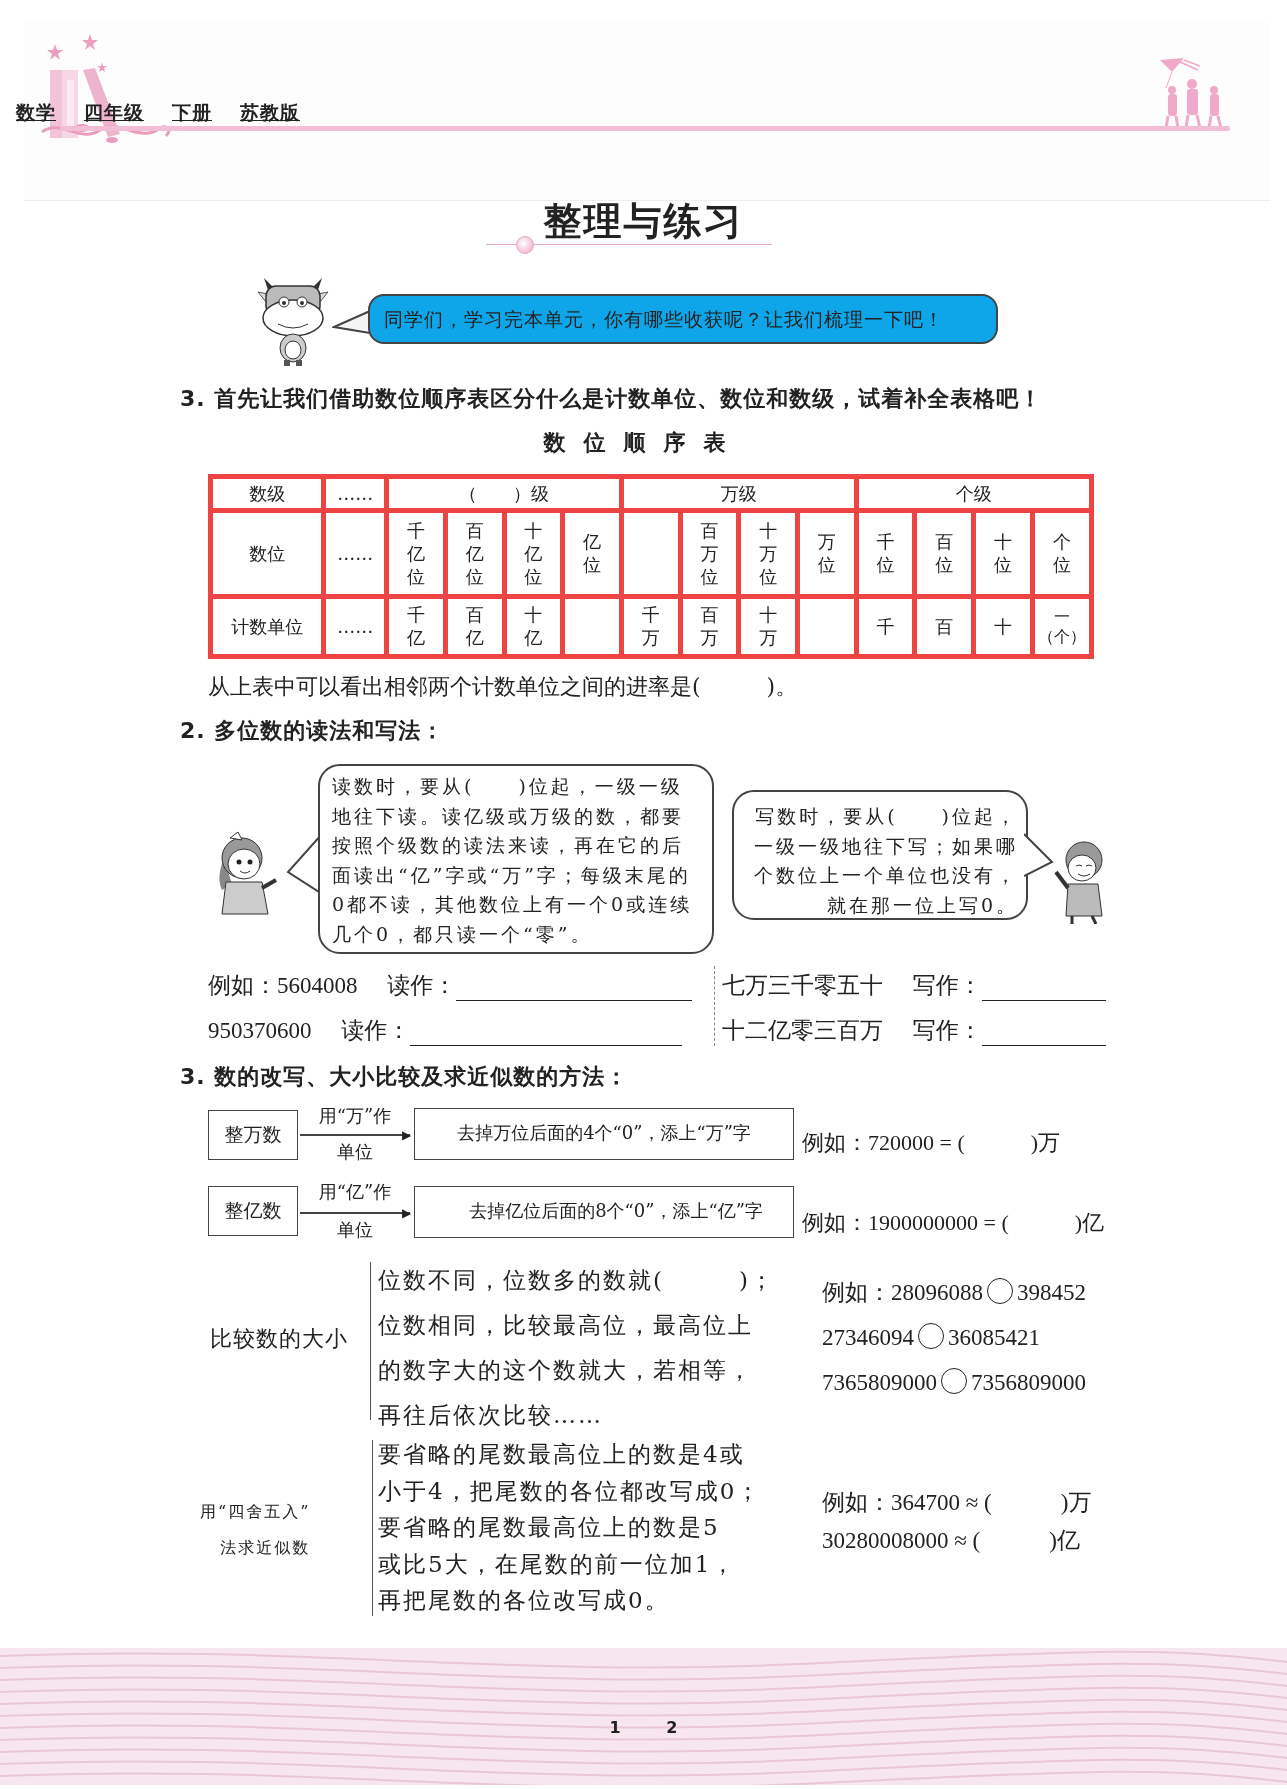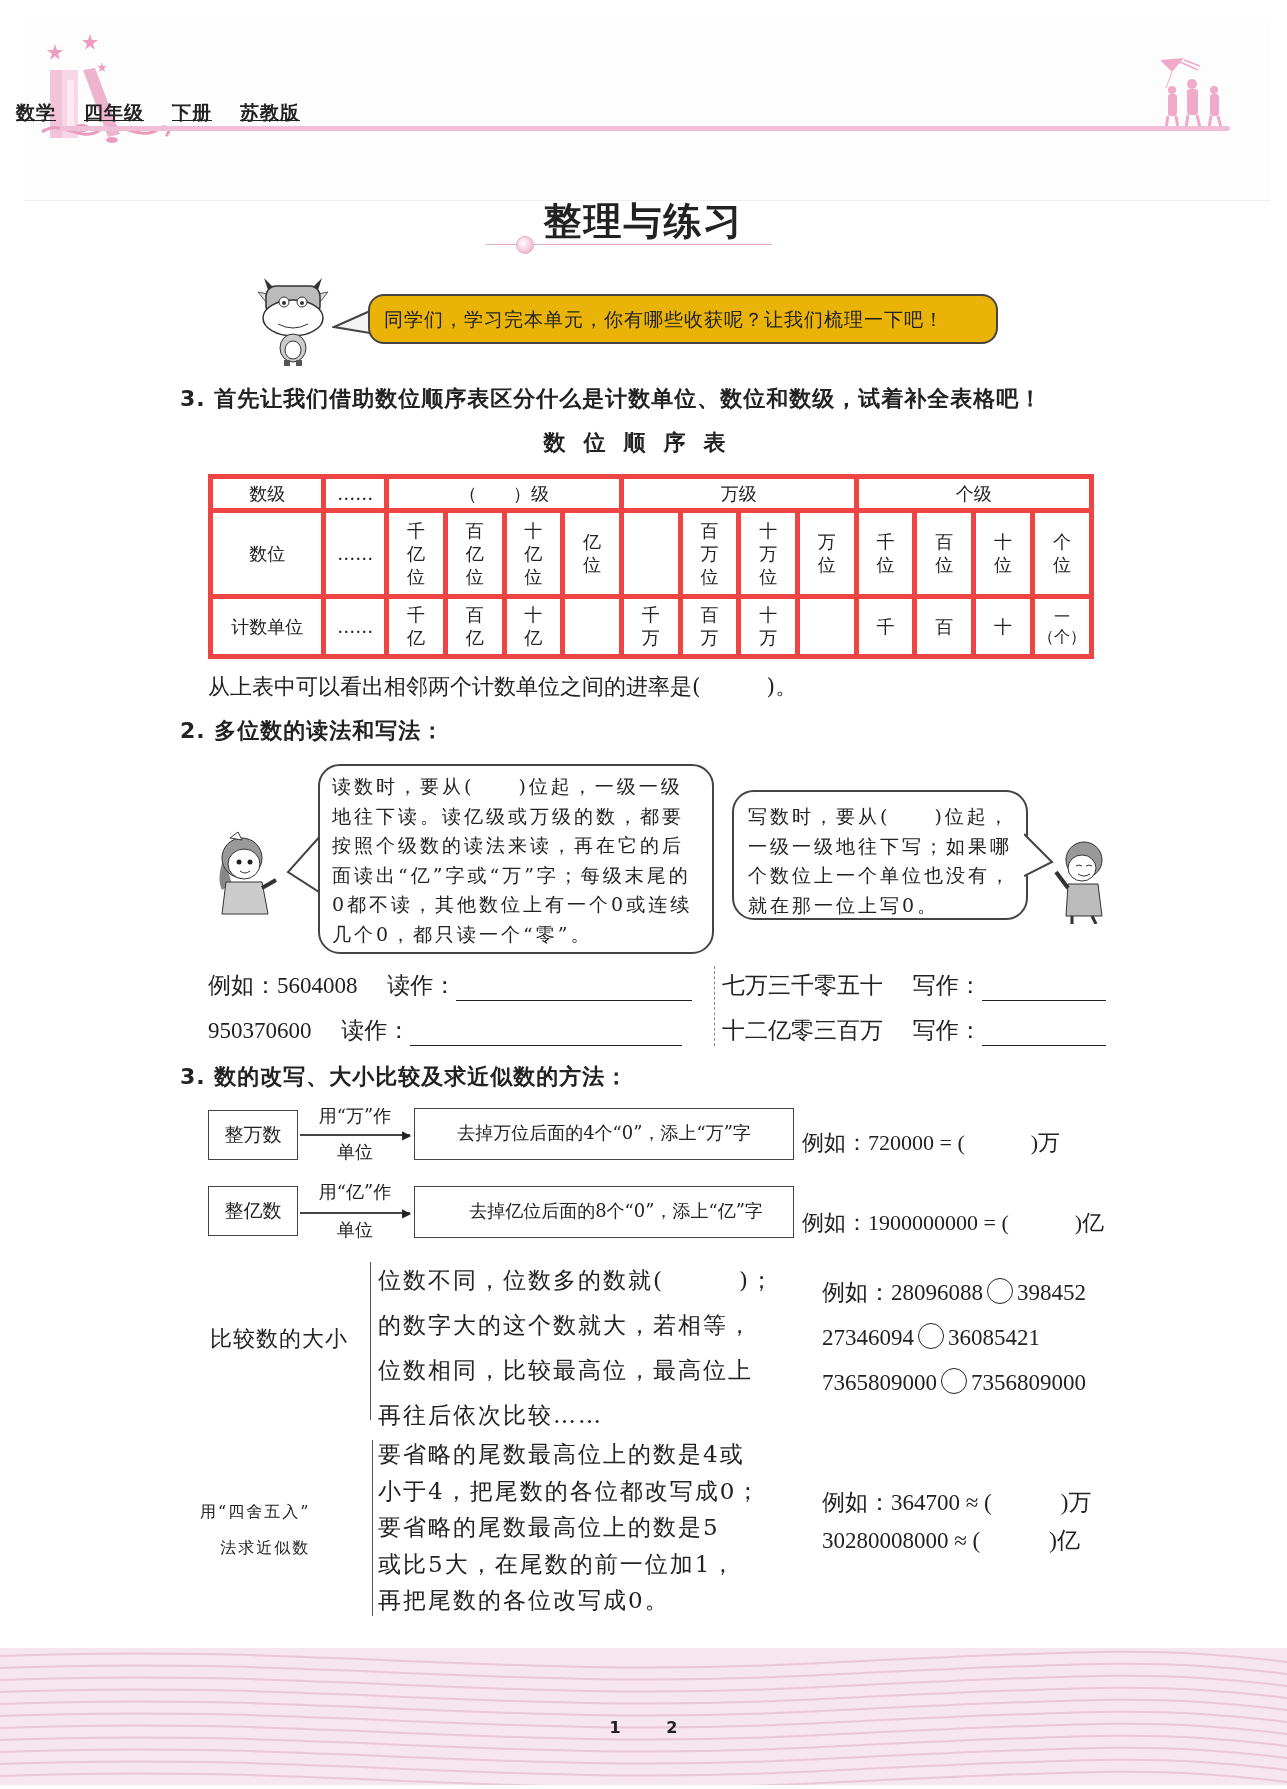--- a/index.html
+++ b/index.html
@@ -13,21 +13,21 @@
   .header-line{left:60px;top:126px;width:1170px;height:5px;background:#f0bfd6;border-radius:3px;}
   .header-text{left:2px;width:1287px;top:100px;text-align:left;font-size:19px;font-weight:bold;letter-spacing:1px;word-spacing:14px;text-decoration:underline;}
   .header-text span{margin:0 14px;}
 
   
   .title{left:0;width:1287px;top:196px;text-align:center;font-size:38px;font-weight:bold;letter-spacing:2px;}
   .title-rule{left:486px;top:244px;width:286px;height:1px;background:#e4a9c6;}
   .title-dot{left:516px;top:236px;width:16px;height:16px;border-radius:50%;background:radial-gradient(circle at 40% 40%,#fff 0,#f5c6da 60%,#e79fc0 100%);border:1px solid #e4a9c6;}
 
   
-  .intro-bubble{left:368px;top:294px;width:630px;height:50px;border:2px solid #444;border-radius:16px;background:#eab308;box-sizing:border-box;font-size:19px;line-height:46px;padding-left:14px;letter-spacing:1px;}
+  .intro-bubble{left:368px;top:294px;width:630px;height:50px;border:2px solid #444;border-radius:16px;background:#0ea5e9;box-sizing:border-box;font-size:19px;line-height:46px;padding-left:14px;letter-spacing:1px;}
   .intro-tail{left:332px;top:307px;}
 
   .q{font-size:22px;font-weight:bold;letter-spacing:1px;}
   .table-title{left:0;width:1287px;text-align:center;top:428px;font-size:22px;font-weight:bold;letter-spacing:18px;}
 
   table.place{position:absolute;left:208px;top:474px;width:886px;border-collapse:collapse;font-size:18px;}
   table.place td{border:5px solid #ef4444;text-align:center;vertical-align:middle;padding:0;line-height:24px;}
   table.place{border:2px solid #444;}
   .vert{display:inline-block;width:1em;line-height:23px;word-break:break-all;}
 
@@ -176,21 +176,21 @@
   <path d="M28 43 Q33 47 38 43" stroke="#333" fill="none"></path>
   <path d="M14 54 L50 54 L56 86 L10 86 Z" fill="#ccc" stroke="#333"></path>
   <path d="M50 60 L64 52" stroke="#333" stroke-width="4"></path>
   <path d="M18 10 L26 4 L30 12 Z" fill="#fff" stroke="#333"></path>
 </svg>
 <svg class="abs" style="left:286px;top:832px" width="36" height="64">
   <path d="M36 2 L2 40 L36 62" fill="#fff" stroke="#444" stroke-width="2"></path>
 </svg>
 <div class="abs bubble" style="left:318px;top:764px;width:396px;height:190px;padding:6px 10px 0 12px;">读数时，要从(　　)位起，一级一级地往下读。读亿级或万级的数，都要按照个级数的读法来读，再在它的后面读出“亿”字或“万”字；每级末尾的0都不读，其他数位上有一个0或连续几个0，都只读一个“零”。</div>
 
-<div class="abs bubble" style="left:732px;top:790px;width:296px;height:130px;padding:10px 8px 0 14px;">写数时，要从(　　)位起，一级一级地往下写；如果哪个数位上一个单位也没有，就在那一位上写0。</div>
+<div class="abs bubble" style="left:732px;top:790px;width:296px;height:130px;padding:10px 8px 0 14px;text-align:right;">写数时，要从(　　)位起，一级一级地往下写；如果哪个数位上一个单位也没有，就在那一位上写0。</div>
 <svg class="abs" style="left:1024px;top:832px" width="30" height="50">
   <path d="M0 2 L28 30 L0 44" fill="#fff" stroke="#444" stroke-width="2"></path>
 </svg>
 <svg class="abs" style="left:1052px;top:838px" width="56" height="86">
   <circle cx="32" cy="22" r="18" fill="#999" stroke="#333"></circle>
   <ellipse cx="30" cy="30" rx="14" ry="13" fill="#fff" stroke="#333"></ellipse>
   <path d="M24 28 Q27 26 30 28 M34 28 Q37 26 40 28" stroke="#333" fill="none"></path>
   <path d="M26 36 Q32 40 38 36" stroke="#333" fill="none"></path>
   <path d="M16 46 L46 46 L50 78 L14 78 Z" fill="#bbb" stroke="#333"></path>
   <path d="M16 50 L4 34" stroke="#333" stroke-width="4"></path>
@@ -230,22 +230,22 @@
 <div class="abs" style="left:300px;top:1212px;width:110px;height:1.5px;background:#444;"></div>
 <div class="abs" style="left:402px;top:1206px;font-size:12px;">▶</div>
 <div class="abs" style="left:300px;top:1218px;width:110px;text-align:center;font-size:18px;">单位</div>
 <div class="abs box" style="left:414px;top:1186px;width:380px;height:52px;line-height:48px;font-size:18px;padding-left:24px;">去掉亿位后面的8个“0”，添上“亿”字</div>
 <div class="abs serif" style="left:802px;top:1208px;font-size:22px;">例如：1900000000 = (　　　)亿</div>
 
 <div class="abs" style="left:210px;top:1324px;font-size:22px;letter-spacing:1px;">比较数的大小</div>
 <div class="abs brace-line" style="left:370px;top:1262px;height:158px;"></div>
 <div class="abs" style="left:378px;top:1258px;font-size:23px;line-height:45px;letter-spacing:2px;">
   <div>位数不同，位数多的数就(　　　)；</div>
+  <div>位数相同，比较最高位，最高位上</div>
   <div>的数字大的这个数就大，若相等，</div>
-  <div>位数相同，比较最高位，最高位上</div>
   <div>再往后依次比较……</div>
 </div>
 <div class="abs serif" style="left:822px;top:1270px;font-size:23px;line-height:45px;">
   <div><span>例如：</span><span>28096088</span><span class="circle"></span><span>398452</span></div>
   <div><span>27346094</span><span class="circle"></span><span>36085421</span></div>
   <div><span>7365809000</span><span class="circle"></span><span>7356809000</span></div>
 </div>
 
 <div class="abs" style="left:200px;top:1494px;font-size:16px;line-height:36px;letter-spacing:2px;text-align:right;">
   <div>用“四舍五入”</div>

